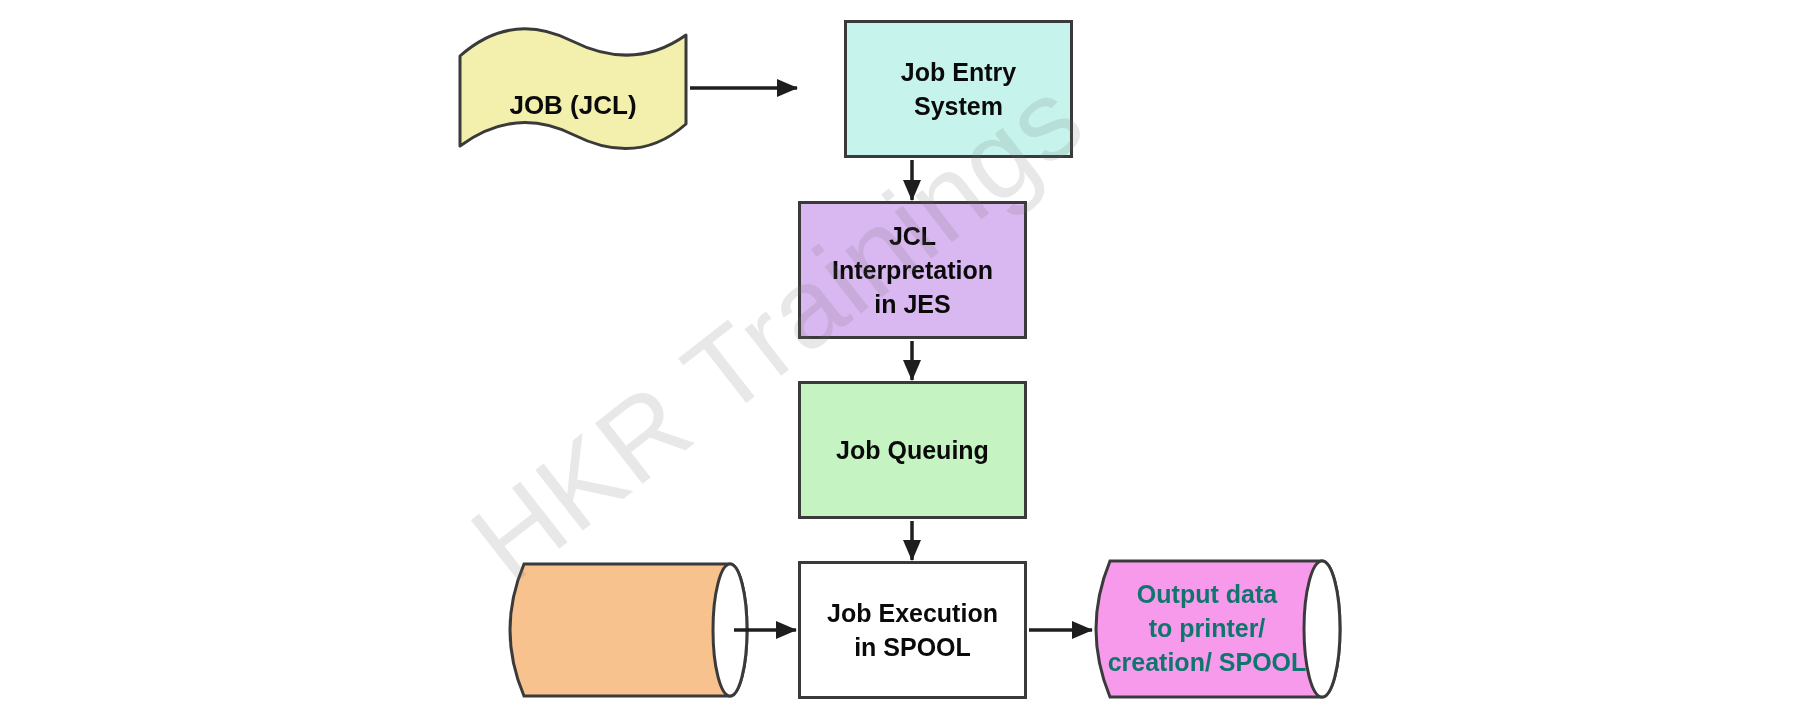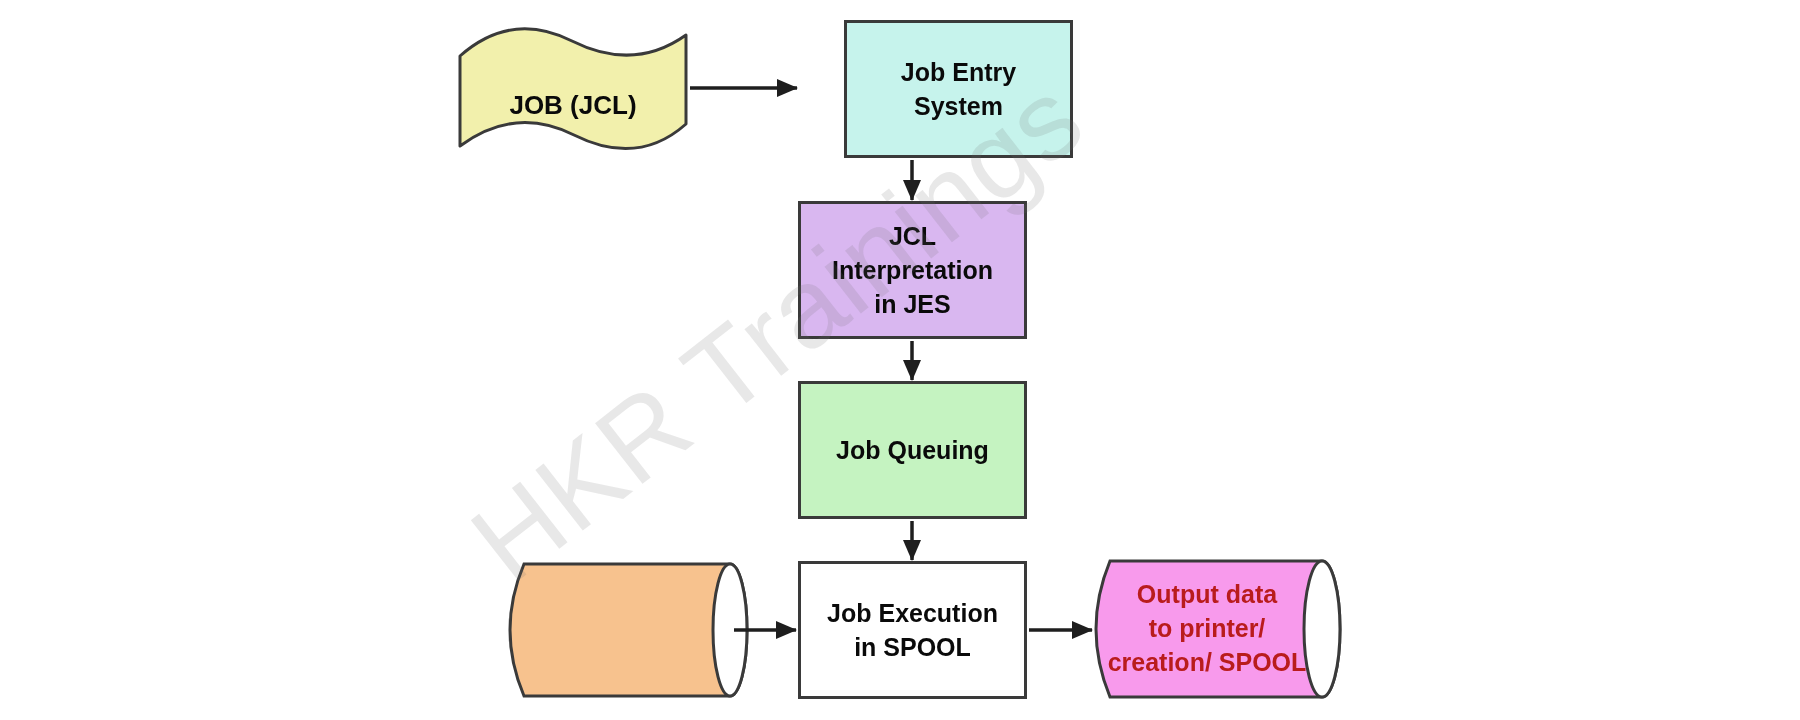--- a/index.html
+++ b/index.html
@@ -31,21 +31,21 @@
     position:absolute;
     display:flex;align-items:center;justify-content:center;
     font-weight:bold;font-size:26px;color:#0a0a0a;
     z-index:2;white-space:nowrap;
   }
   .cyl-label{
     position:absolute;
     display:flex;flex-direction:column;
     align-items:center;justify-content:center;
     text-align:left;
-    font-weight:bold;font-size:25px;line-height:34px;color:#b91c1c;
+    font-weight:bold;font-size:25px;line-height:34px;color:#0f766e;
     z-index:2;white-space:nowrap;
   }
   .shape-svg{position:absolute;z-index:1;}
   .arrow-layer{position:absolute;left:0;top:0;z-index:1;}
   .watermark{
     position:absolute;
     left:777px;top:330px;
     transform:translate(-50%,-50%) rotate(-38deg);
     font-size:112px;
     font-weight:400;

